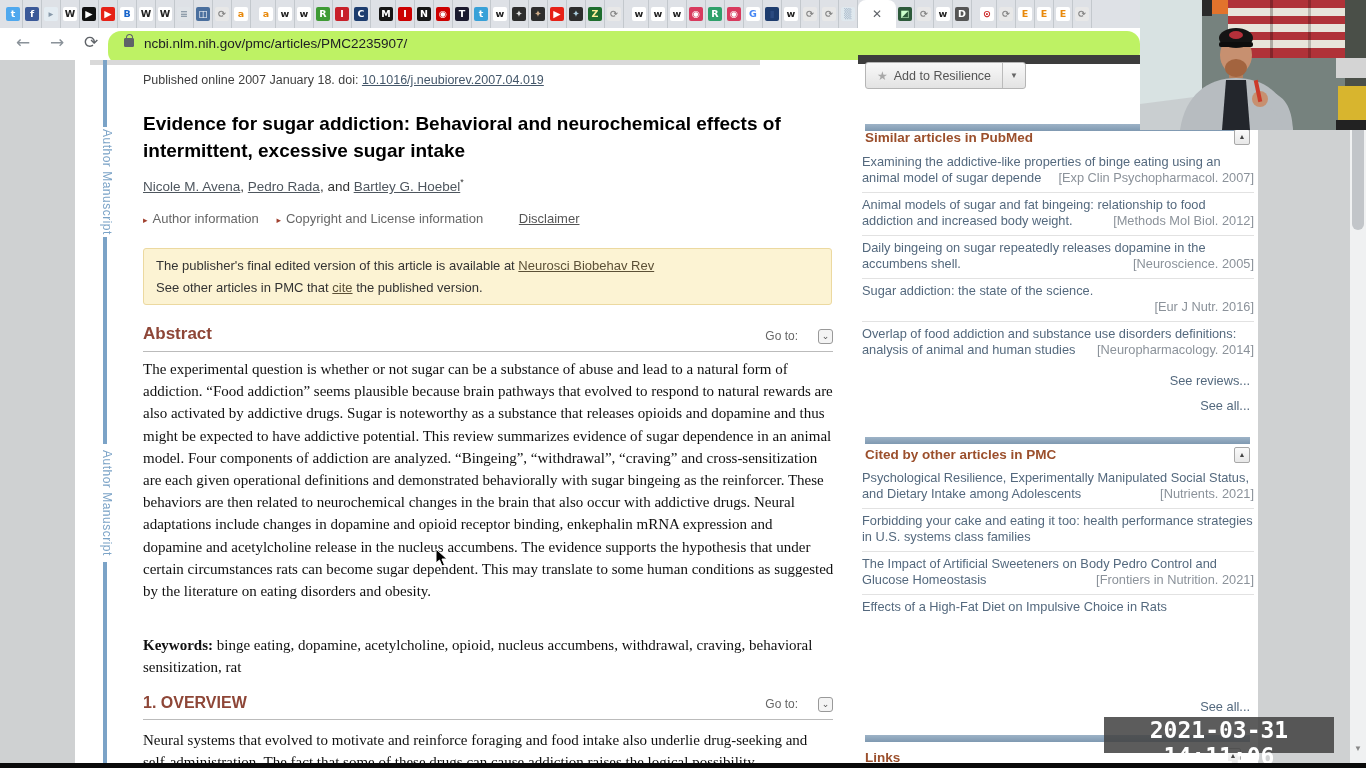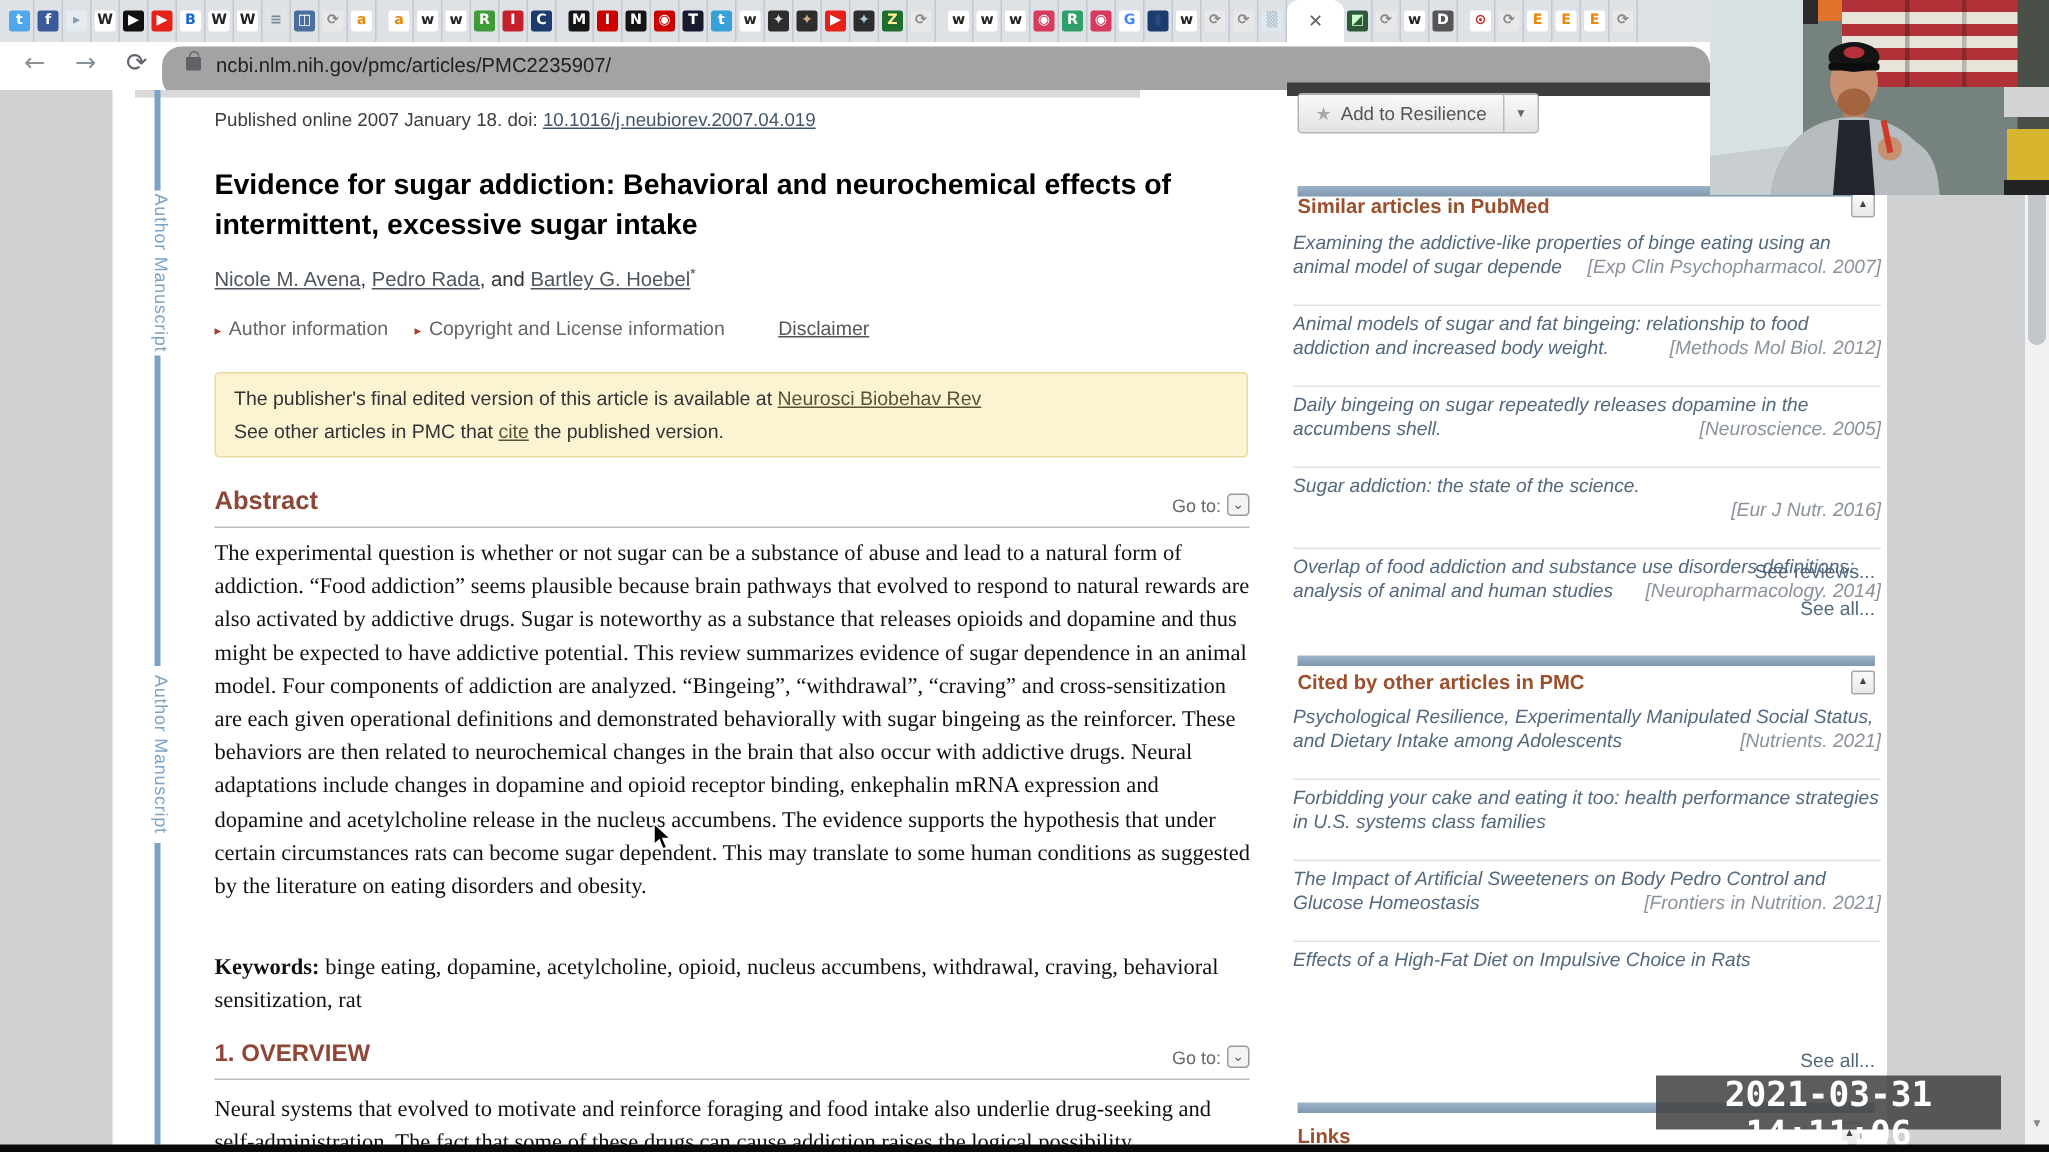--- a/index.html
+++ b/index.html
@@ -11,21 +11,21 @@
   .tab{width:19px;height:28px;display:flex;align-items:center;justify-content:center;
        border-right:1px solid #c3c8cd;box-sizing:border-box;cursor:default;}
   .tab.gap{margin-left:6px;}
   .tab.active{width:38px;background:#fff;border-radius:8px 8px 0 0;border-right:none;}
   .fav{width:14px;height:14px;border-radius:2px;display:flex;align-items:center;justify-content:center;
        font:bold 9.5px "DejaVu Sans",sans-serif;line-height:14px;}
   .closex{color:#5f6368;font:12px "DejaVu Sans",sans-serif;}
   .toolbar{position:absolute;left:0;top:28px;width:1366px;height:32px;background:#ffffff;}
   .navic{position:absolute;top:4px;font:17px "DejaVu Sans",sans-serif;color:#8a9299;}
   .urlpill{position:absolute;left:108px;top:3px;width:1032px;height:34px;border-radius:13px;
-           background:#a3a3a3;}
+           background:#bef264;}
   .lock{position:absolute;left:16px;top:7px;width:8px;height:7px;border:1.5px solid #5f6368;
         border-radius:1px;background:#5f6368;}
   .lock:before{content:"";position:absolute;left:0.5px;top:-5px;width:5px;height:5px;
         border:1.5px solid #5f6368;border-bottom:none;border-radius:4px 4px 0 0;}
   .urltext{position:absolute;left:36px;top:0;line-height:26px;font-size:13.5px;color:#202124;}
   
   .sheet{position:absolute;left:75px;top:60px;width:1183px;height:708px;background:#fff;}
   .topstrip{position:absolute;left:90px;top:60px;width:670px;height:5px;background:#d9d9d9;}
   .darkstrip{position:absolute;left:858px;top:55px;width:282px;height:9px;background:#3d3d3d;}
   
@@ -44,42 +44,42 @@
   .bullet{color:#a0402e;font-size:9px;margin-right:5px;}
   .metalink{color:#666;margin-right:14px;}
   .disclaimer{color:#555;text-decoration:underline;cursor:pointer;margin-left:18px;}
   .pubbox{position:absolute;left:143px;top:248px;width:663px;background:#fcf3d3;
           border:1px solid #ecd9a0;border-radius:3px;padding:9px 12px;font-size:13px;color:#333;}
   .pubbox .ln2{margin-top:7px;}
   .boxlink{color:#5c5036;text-decoration:underline;cursor:pointer;}
   .sechead{position:absolute;left:143px;width:690px;border-bottom:1px solid #bbb;padding-bottom:7px;
            display:flex;justify-content:space-between;align-items:flex-end;}
   .sechead h2{margin:0;font-size:17px;color:#8e4637;font-family:"Liberation Sans",sans-serif;}
-  .goto{font-size:12px;color:#666;display:flex;align-items:center;gap:4px;}
+  .goto{font-size:12px;color:#666;display:flex;gap:20px;}
   .gotobox{width:13px;height:13px;border:1px solid #999;border-radius:3px;background:#f4f4f4;
            font-size:9px;line-height:12px;text-align:center;color:#555;cursor:pointer;}
   .serif{font-family:"Liberation Serif",serif;color:#101010;}
   .abstxt{position:absolute;left:143px;top:358px;width:692px;font-size:15px;line-height:22.2px;}
   .kwline{position:absolute;left:143px;top:634px;width:692px;font-size:15px;line-height:22px;}
   .ovtxt{position:absolute;left:143px;top:729px;width:692px;font-size:15px;line-height:22px;}
   
   .favbtn{position:absolute;left:865px;top:62px;height:25px;display:inline-flex;align-items:center;
           background:linear-gradient(#f9f9f9,#e3e3e3);border:1px solid #b5b5b5;border-radius:3px;
           cursor:pointer;}
   .favmain{display:flex;align-items:center;gap:6px;padding:0 11px;font-size:12.5px;color:#555;}
   .star{color:#a8a8a8;font-size:12px;}
   .favcaret{width:22px;text-align:center;border-left:1px solid #bbb;font-size:8px;color:#666;
             line-height:25px;cursor:pointer;}
   .sbar{position:absolute;left:865px;width:385px;height:7px;background:linear-gradient(#9db3c7,#7f99b1);}
   .sbhead{position:absolute;left:865px;font-size:13.5px;font-weight:bold;color:#9b4f2c;}
   .collapse{position:absolute;width:14px;height:14px;border:1px solid #a8a8a8;border-radius:2px;
             background:linear-gradient(#fafafa,#e8e8e8);font-size:7px;line-height:13px;
             text-align:center;color:#444;cursor:pointer;}
   .sblist{position:absolute;left:862px;width:392px;font-size:12.8px;line-height:16px;}
-  .sb-item{padding:4px 0 17px;border-bottom:1px solid #e2e2e2;overflow:hidden;font-style:italic;}
+  .sb-item{padding:4px 0 6px;border-bottom:1px solid #e2e2e2;overflow:hidden;}
   .sb-item:last-child{border-bottom:none;}
   .sb-link{color:#54697e;cursor:pointer;}
   .sb-src{color:#8b929a;float:right;}
   .sb-src.nl{display:block;text-align:right;float:none;}
   .seelink{position:absolute;left:862px;width:388px;text-align:right;font-size:12.8px;
            color:#54697e;cursor:pointer;}
   
   .sctrack{position:absolute;left:1350px;top:60px;width:16px;height:708px;background:#f0f1f2;}
   .scthumb{position:absolute;left:1352px;top:80px;width:12px;height:150px;background:#c2c5c9;border-radius:6px;}
   .scarrow{position:absolute;left:1350px;width:16px;text-align:center;font-size:8px;color:#888;}

